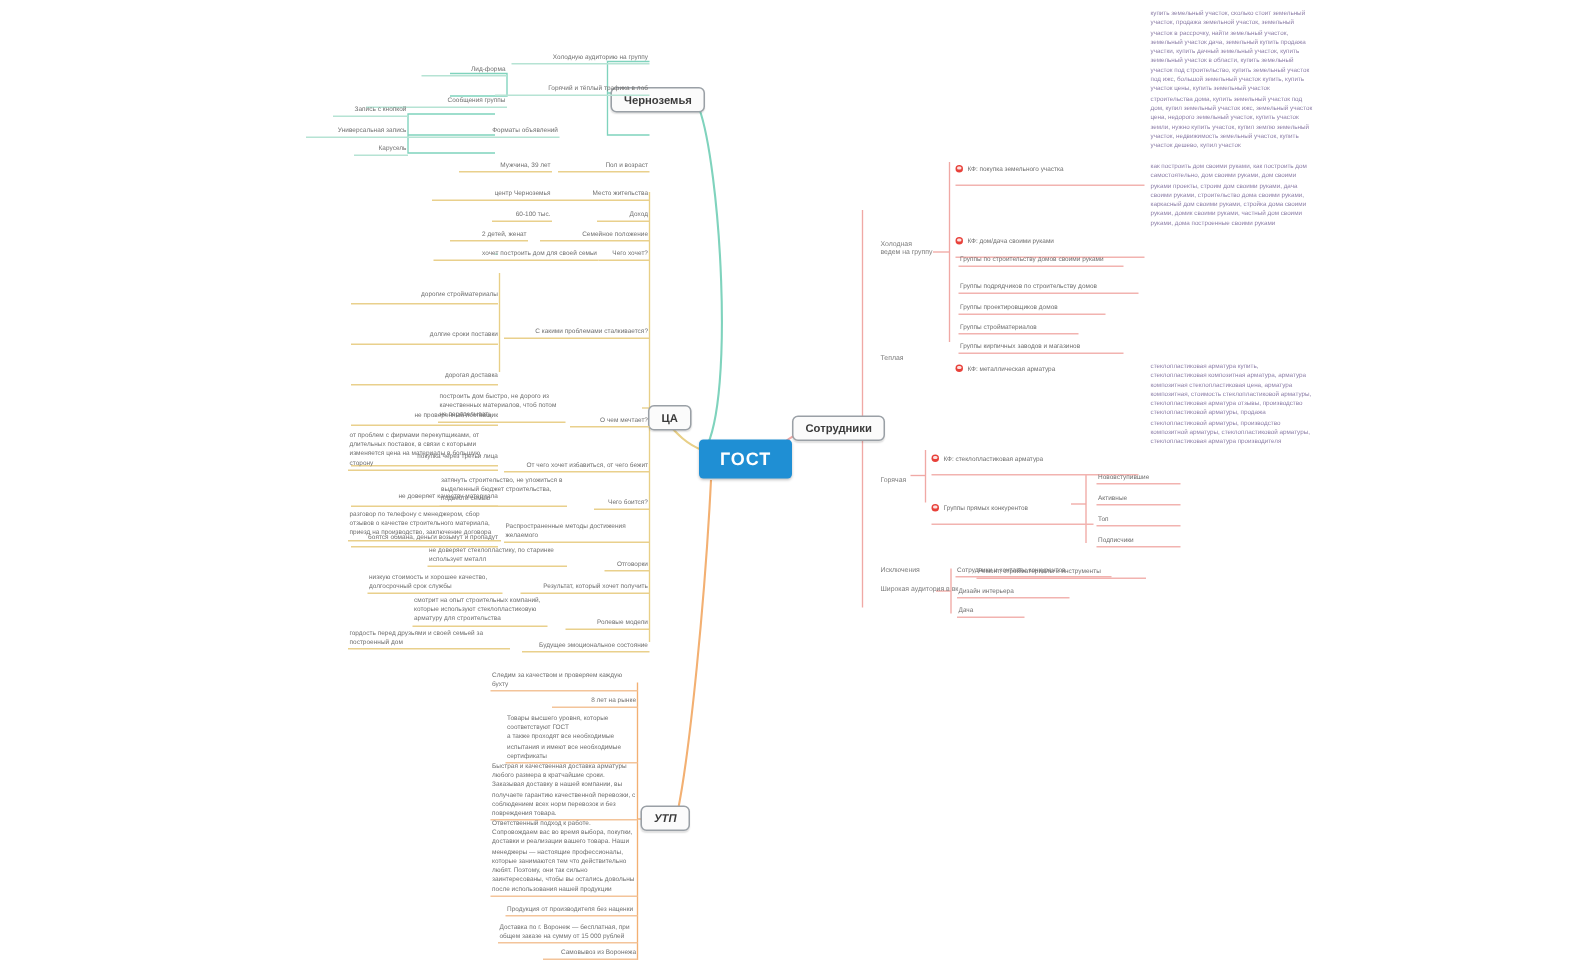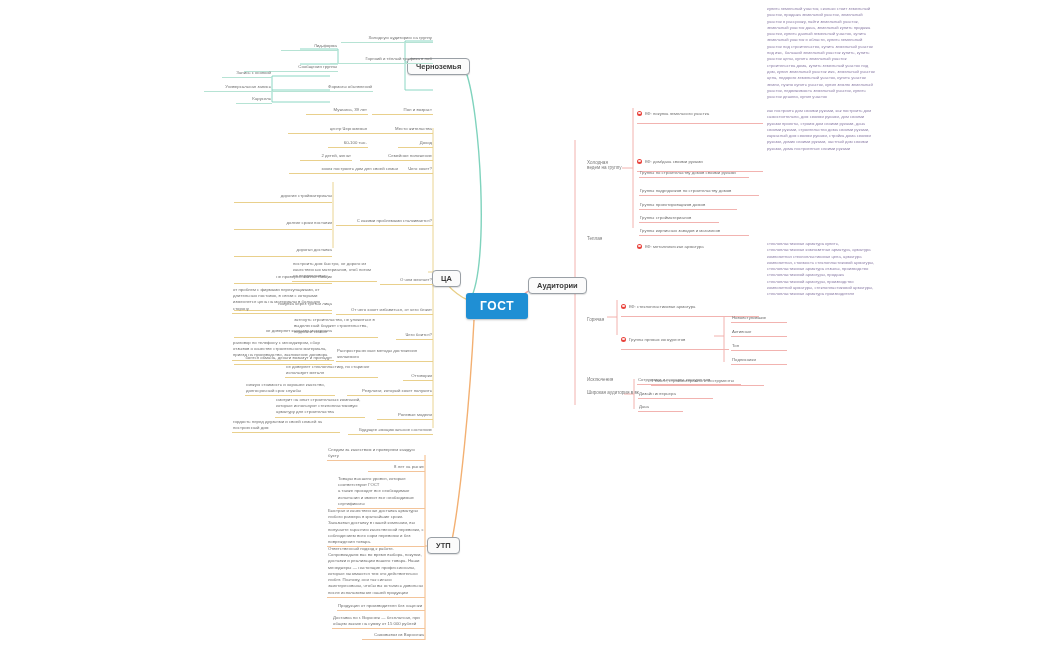--- a/index.html
+++ b/index.html
@@ -114,22 +114,22 @@
     <path d="M714 336 L724 336" stroke="#f0a9a5" stroke-width="0.9" fill="none"></path>
 
     <path d="M634 379 L634 409" stroke="#f0a9a5" stroke-width="0.9" fill="none"></path>
     <path d="M624 394 L634 394" stroke="#f0a9a5" stroke-width="0.9" fill="none"></path>
   </svg>
 
   <div class="node root-node" style="left:466px;top:293px;">ГОСТ</div>
 
   <div class="node branch-node" style="left:407px;top:58px;">Черноземья</div>
   <div class="node branch-node" style="left:432px;top:270px;">ЦА</div>
-  <div class="node branch-node" style="left:427px;top:537px;">УТП</div>
-  <div class="node branch-node" style="left:528px;top:277px;">Аудитории</div>
+  <div class="node branch-node" style="left:427px;top:537px;font-style:italic;">УТП</div>
+  <div class="node branch-node" style="left:528px;top:277px;">Сотрудники</div>
 
   <div class="g">
     <div class="node leaf u" style="left:341px;top:35px;width:92px;text-align:right;">Холодную аудиторию на группу</div>
 
     <div class="node leaf u" style="left:330px;top:56px;width:103px;text-align:right;">Горячий и тёплый трафика в лоб</div>
     <div class="node leaf u" style="left:281px;top:43px;width:57px;text-align:right;">Лид-форма</div>
     <div class="node leaf u" style="left:244px;top:64px;width:94px;text-align:right;">Сообщения группы</div>
 
     <div class="node leaf u" style="left:330px;top:168px;width:0px;"></div>
 

